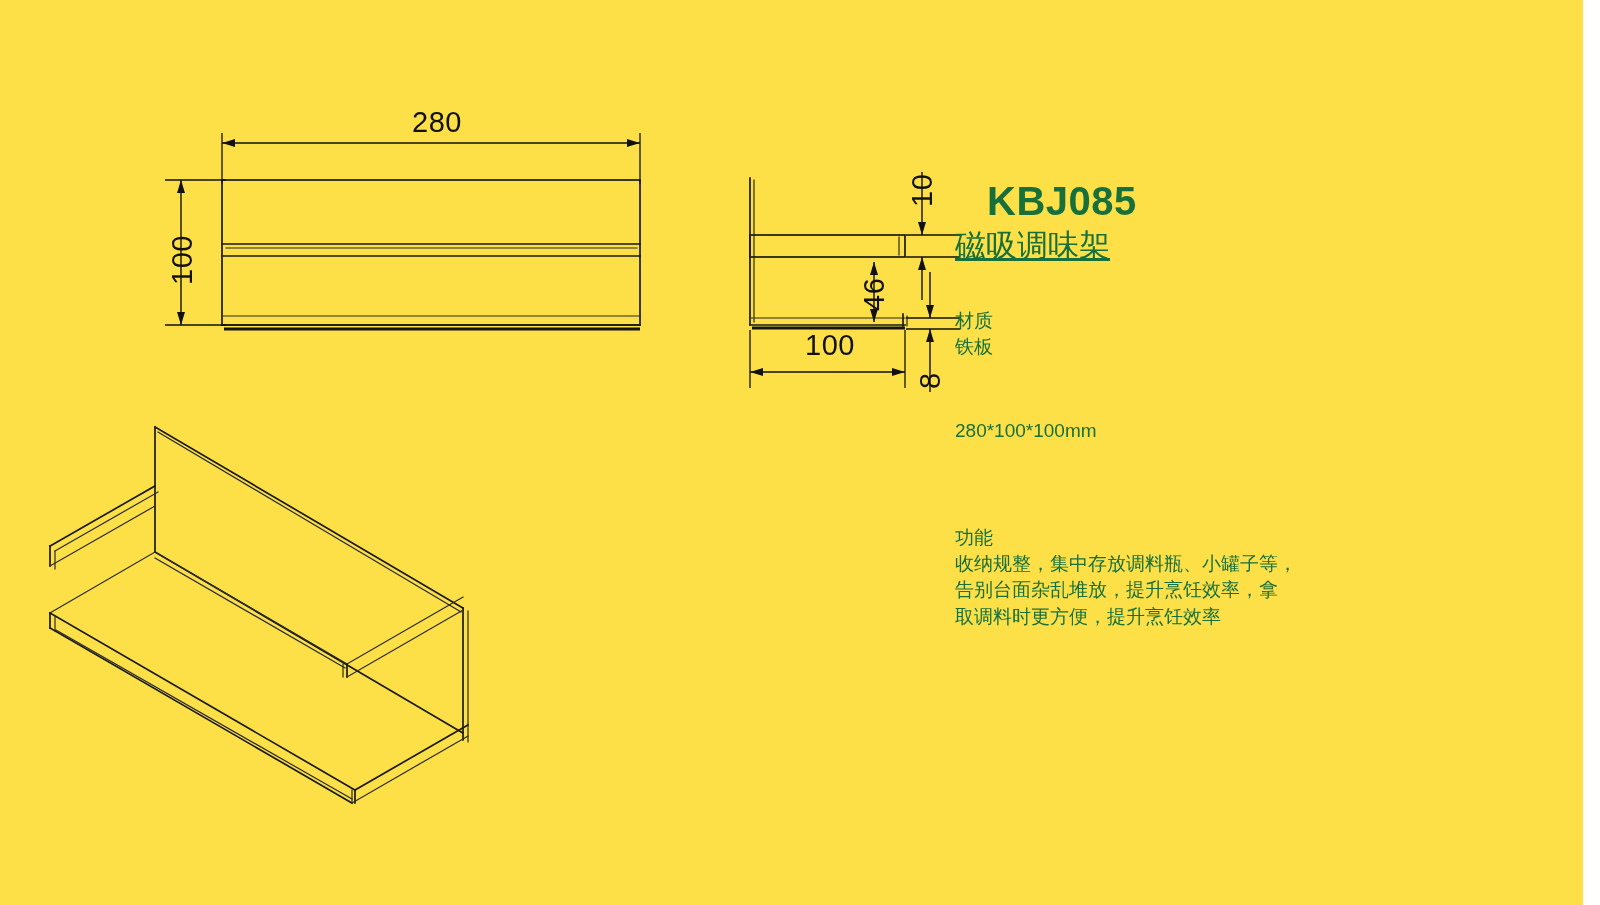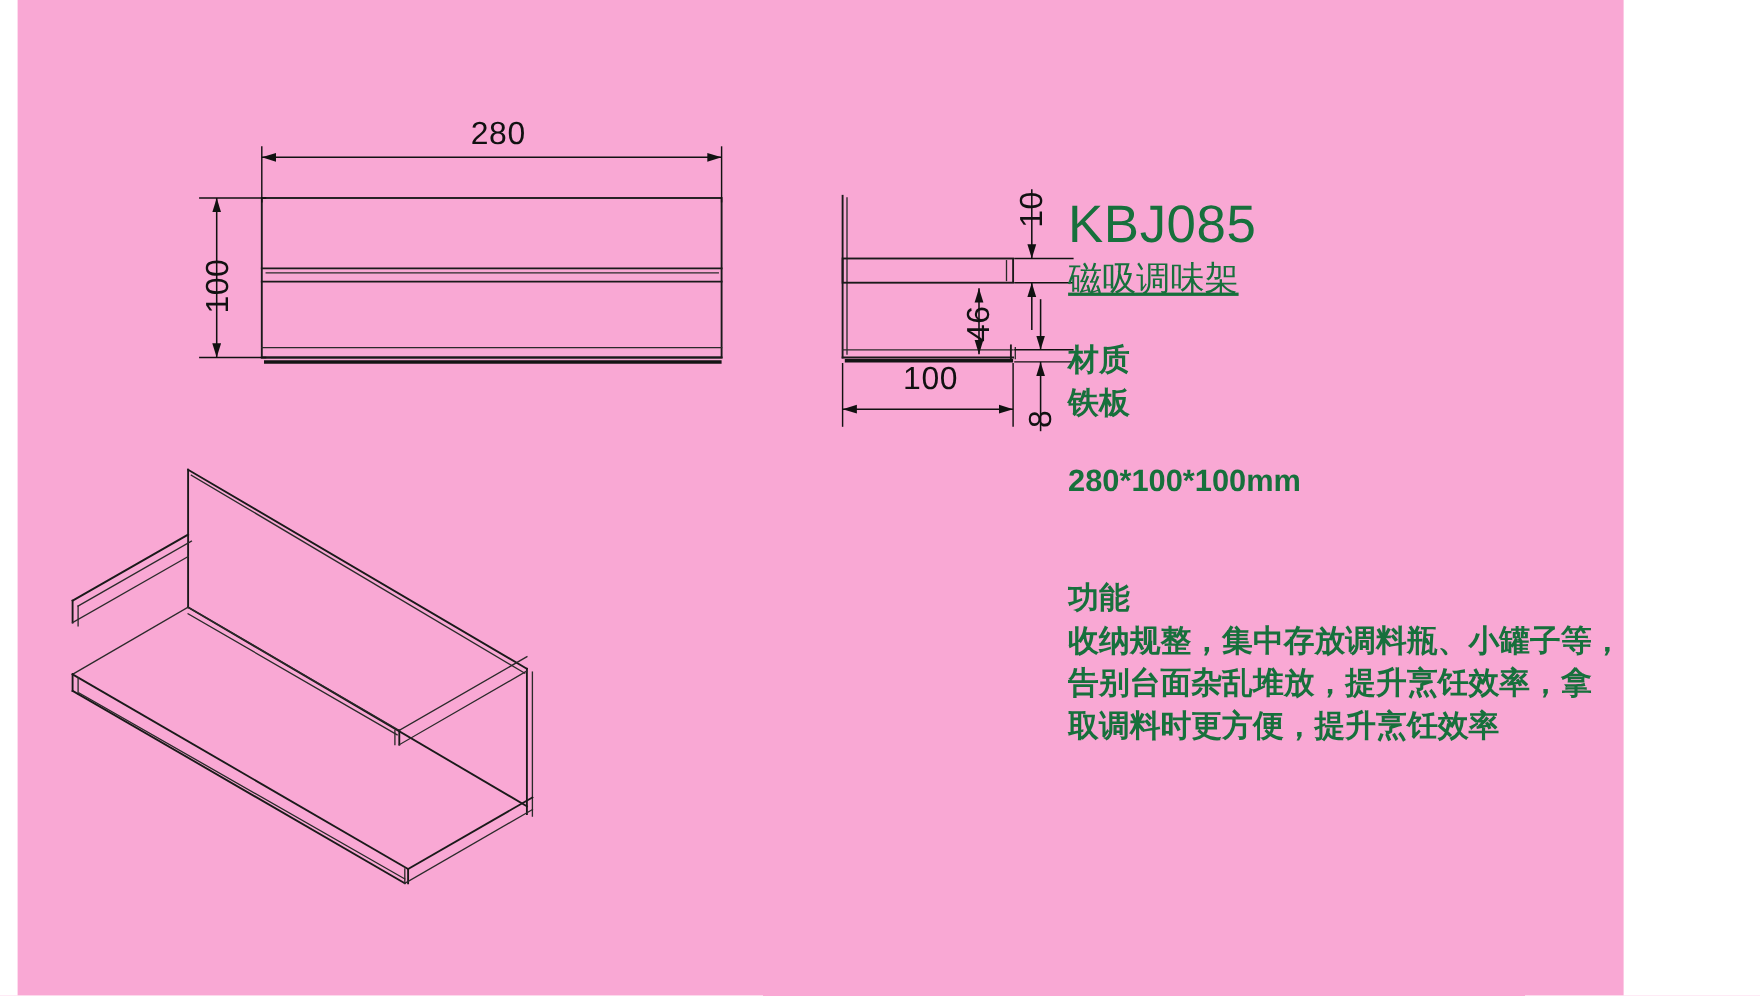--- a/index.html
+++ b/index.html
@@ -9,24 +9,24 @@
   }
   body {
     width: 1600px;
     height: 905px;
     position: relative;
     overflow: hidden;
     font-family: "Liberation Sans", "DejaVu Sans", sans-serif;
   }
   #sheet {
     position: absolute;
-    left: 16px; top: 0;
-    width: 1460px;
+    left: 0; top: 0;
+    width: 1583px;
     height: 905px;
-    background: #f9a8d4;
+    background: #fde047;
   }
   svg.drawing {
     position: absolute;
     left: 0; top: 0;
     width: 1600px;
     height: 905px;
   }
   
   .obj      { fill: none; stroke: #1a1a1a; stroke-width: 1.7; stroke-linecap: square; stroke-linejoin: miter; }
   .obj-thin { fill: none; stroke: #2a2a2a; stroke-width: 1.2; stroke-linecap: square; }
@@ -51,38 +51,38 @@
 
   
   #info {
     position: absolute;
     left: 955px;
     top: 180px;
     width: 600px;
   }
   .g { color: #17703c; }
   #title {
-    font-size: 48px;
-    font-weight: normal;
+    font-size: 40px;
+    font-weight: bold;
     letter-spacing: 0.5px;
     line-height: 1.05;
     white-space: nowrap;
+    margin-left: 32px;
   }
   #subtitle {
     font-size: 31px;
     line-height: 1.3;
     margin-top: 4px;
     white-space: nowrap;
     text-decoration: underline;
   }
   .blk {
-    font-size: 28px;
+    font-size: 19px;
     line-height: 1.38;
     white-space: nowrap;
-    font-weight: bold;
   }
   .blk .hd { display: block; }
   .blk .bd { display: block; }
   #blk-material { position: absolute; left: 0; top: 128px; }
   #blk-spec     { position: absolute; left: 0; top: 238px; }
   #blk-function { position: absolute; left: 0; top: 345px; }
   #blk-function .bd { white-space: nowrap; }
 </style>
 </head>
 <body>

